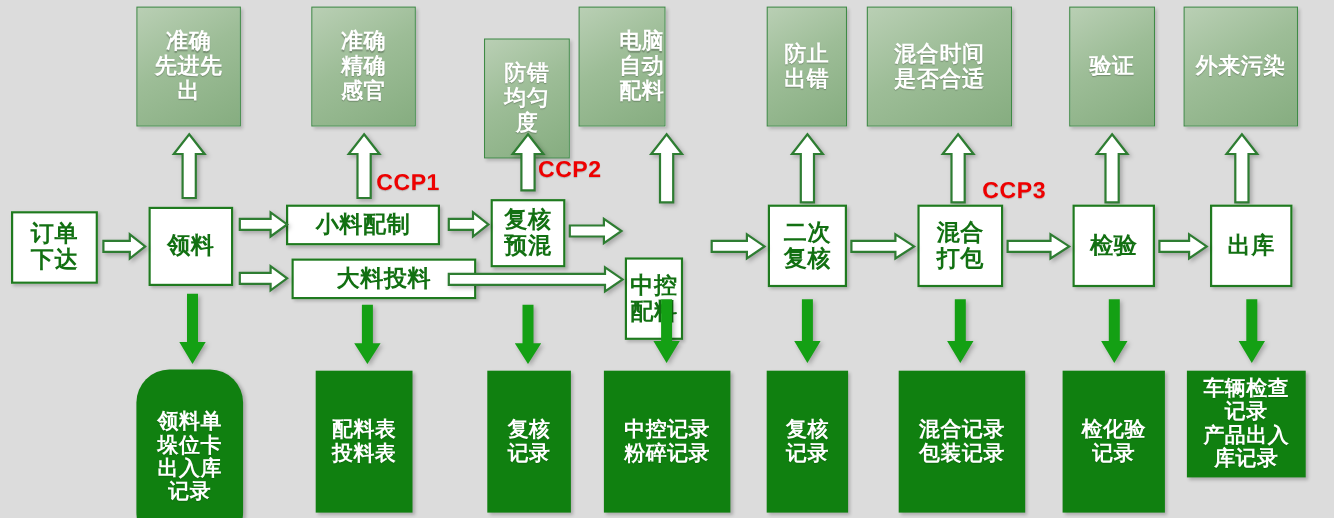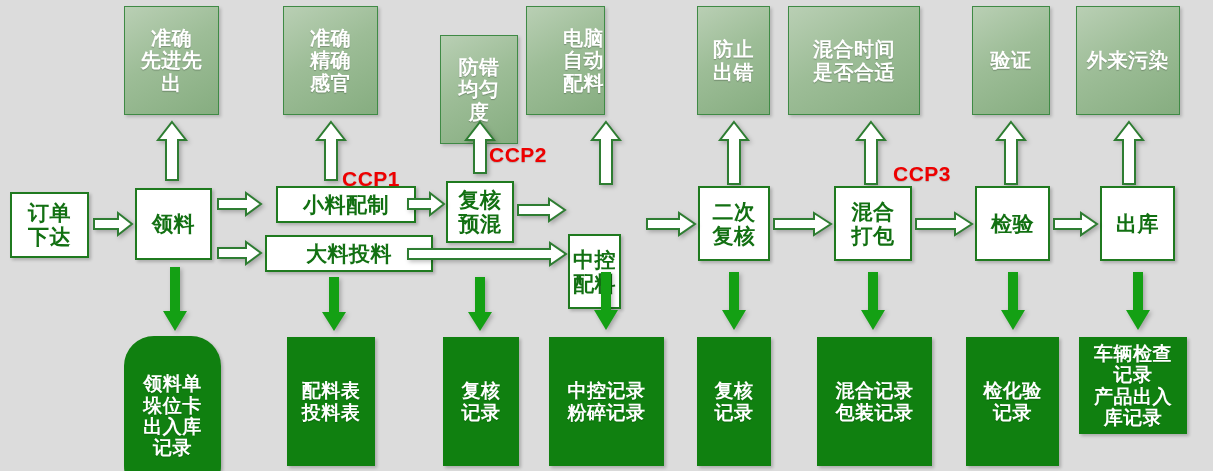--- a/index.html
+++ b/index.html
@@ -144,28 +144,28 @@
     <svg width="32" height="66" viewBox="0 0 32 66">
         <polygon class="hollow" points="16,2 30,20 22,20 22,64 10,64 10,20 2,20"></polygon>
       </svg>
   </div>
   <div class="arrow shadowed" style="left:1113px; top:120px;">
     <svg width="32" height="66" viewBox="0 0 32 66">
         <polygon class="hollow" points="16,2 30,20 22,20 22,64 10,64 10,20 2,20"></polygon>
       </svg>
   </div>
 
-  <div class="ccp" style="left:342px; top:155px;margin-top:12px;">CCP1</div>
+  <div class="ccp" style="left:342px; top:155px;">CCP1</div>
   <div class="ccp" style="left:489px; top:143px;">CCP2</div>
   <div class="ccp" style="left:893px; top:162px;">CCP3</div>
 
   <div class="node proc-box" style="left:10px;   top:192px; width:79px;  height:66px;">订单
 下达</div>
   <div class="node proc-box" style="left:135px;  top:188px; width:77px;  height:72px;">领料</div>
-  <div class="node proc-box" style="left:276px;  top:186px; width:140px; height:37px;">小料配制</div>
+  <div class="node proc-box" style="left:260px;  top:186px; width:140px; height:37px;">小料配制</div>
   <div class="node proc-box" style="left:265px;  top:235px; width:168px; height:37px;">大料投料</div>
   <div class="node proc-box" style="left:446px;  top:181px; width:68px;  height:62px;">复核
 预混</div>
   <div class="node proc-box" style="left:568px;  top:202px; width:53px;  height:75px;margin-top:32px;">中控
 配料</div>
   <div class="node proc-box" style="left:698px;  top:186px; width:72px;  height:75px;">二次
 复核</div>
   <div class="node proc-box" style="left:834px;  top:186px; width:78px;  height:75px;">混合
 打包</div>
   <div class="node proc-box" style="left:975px;  top:186px; width:75px;  height:75px;">检验</div>

